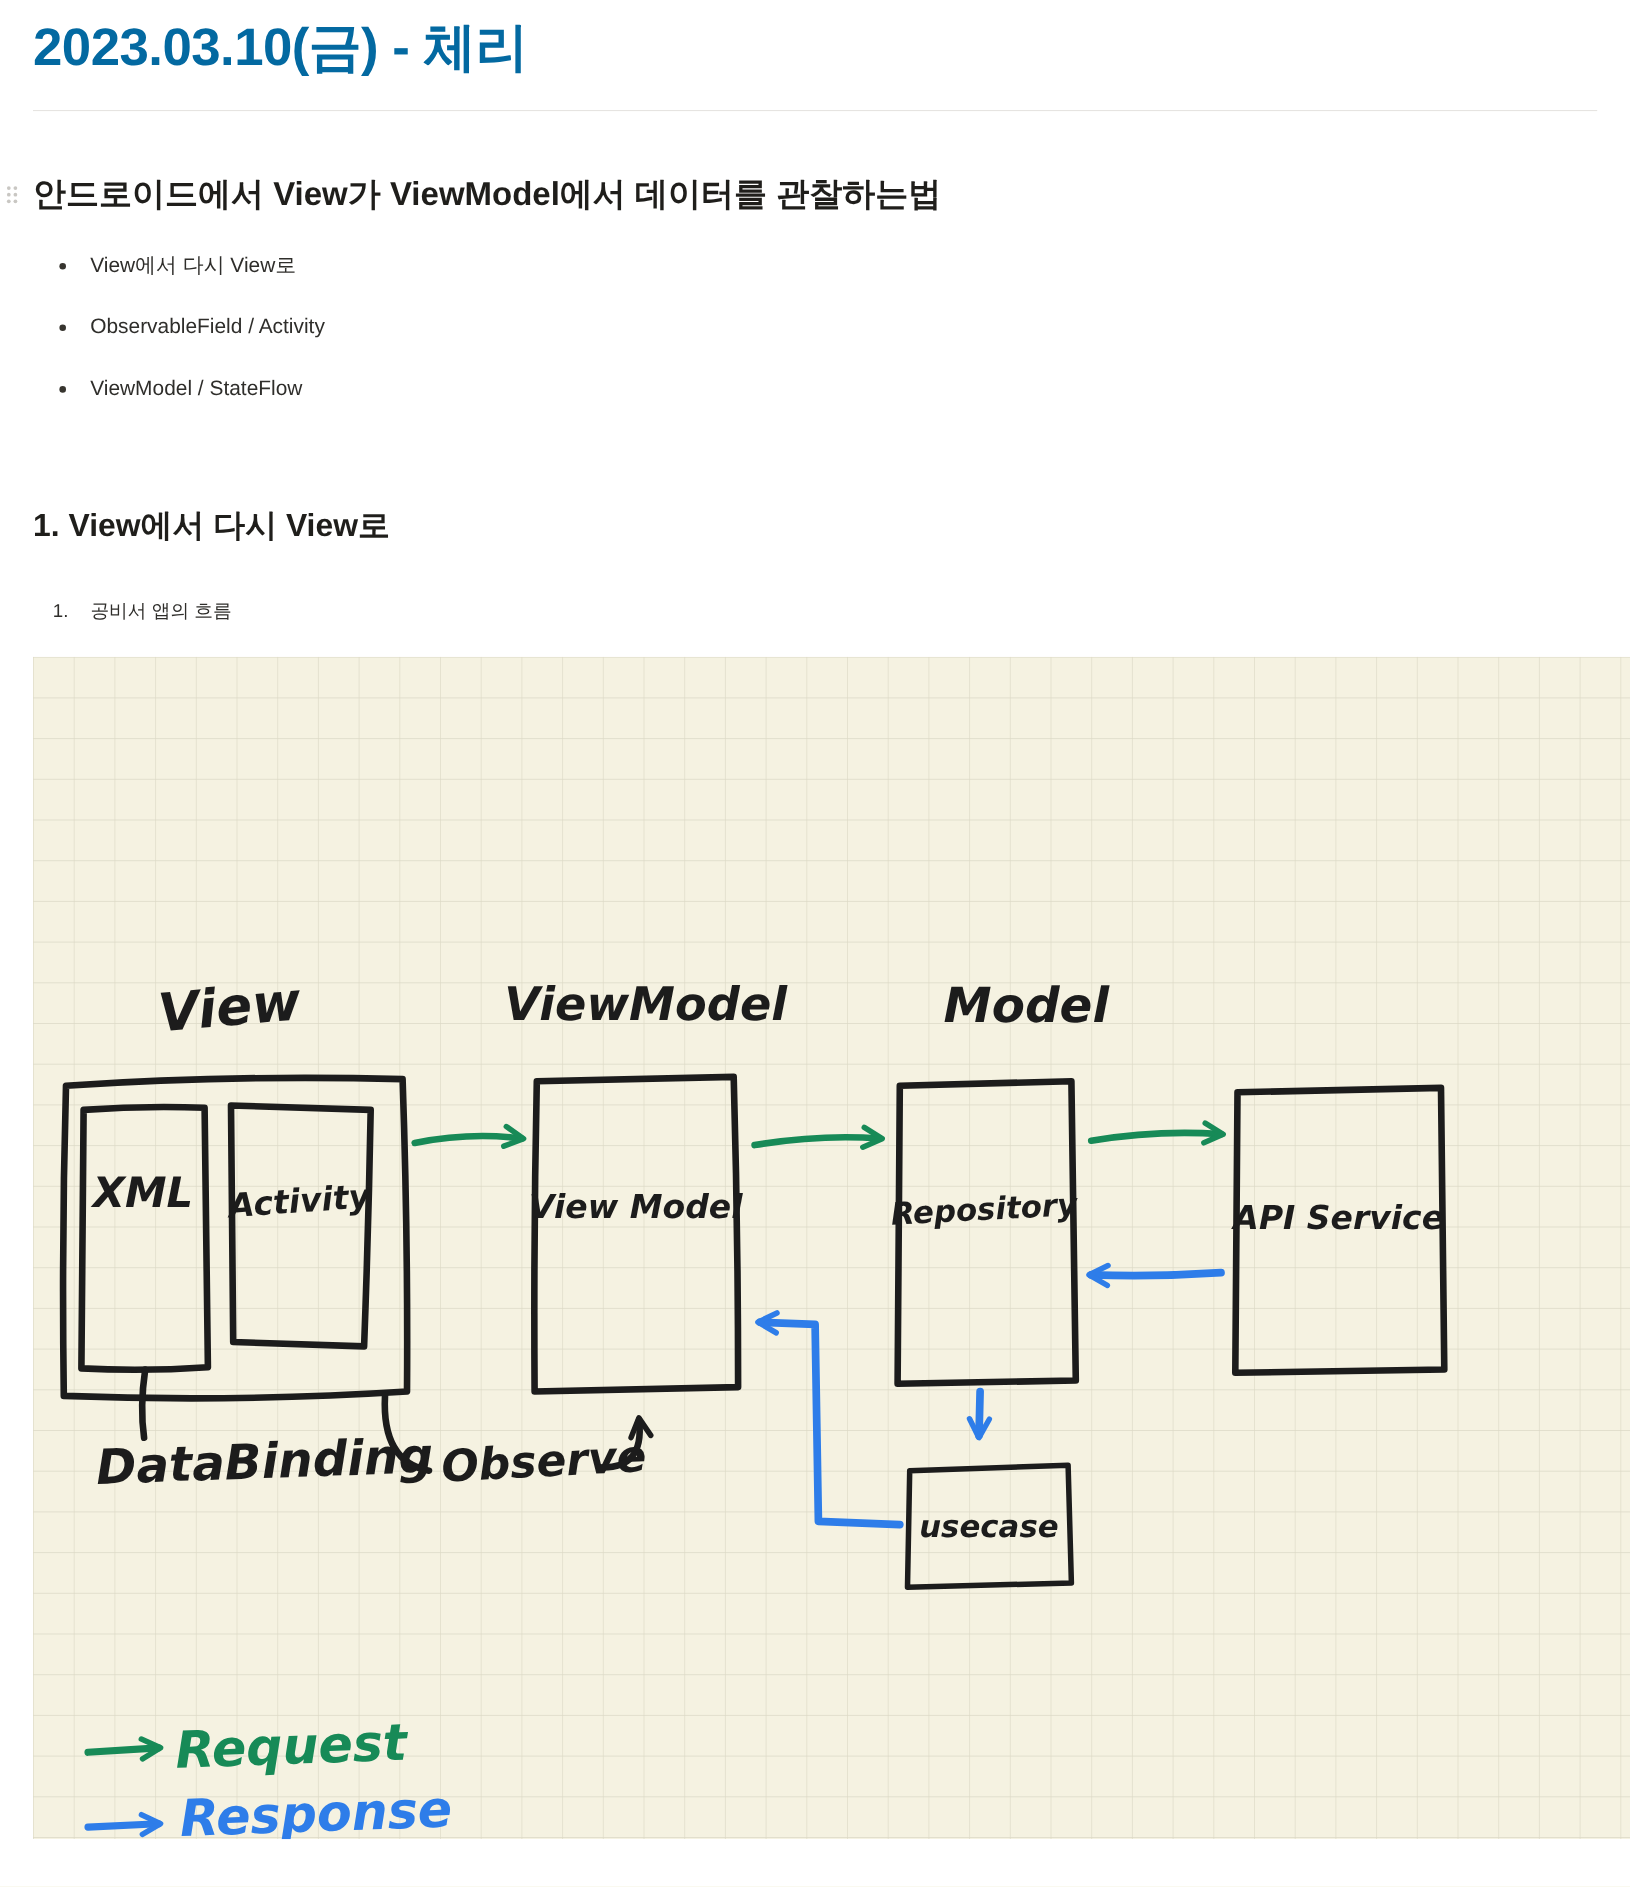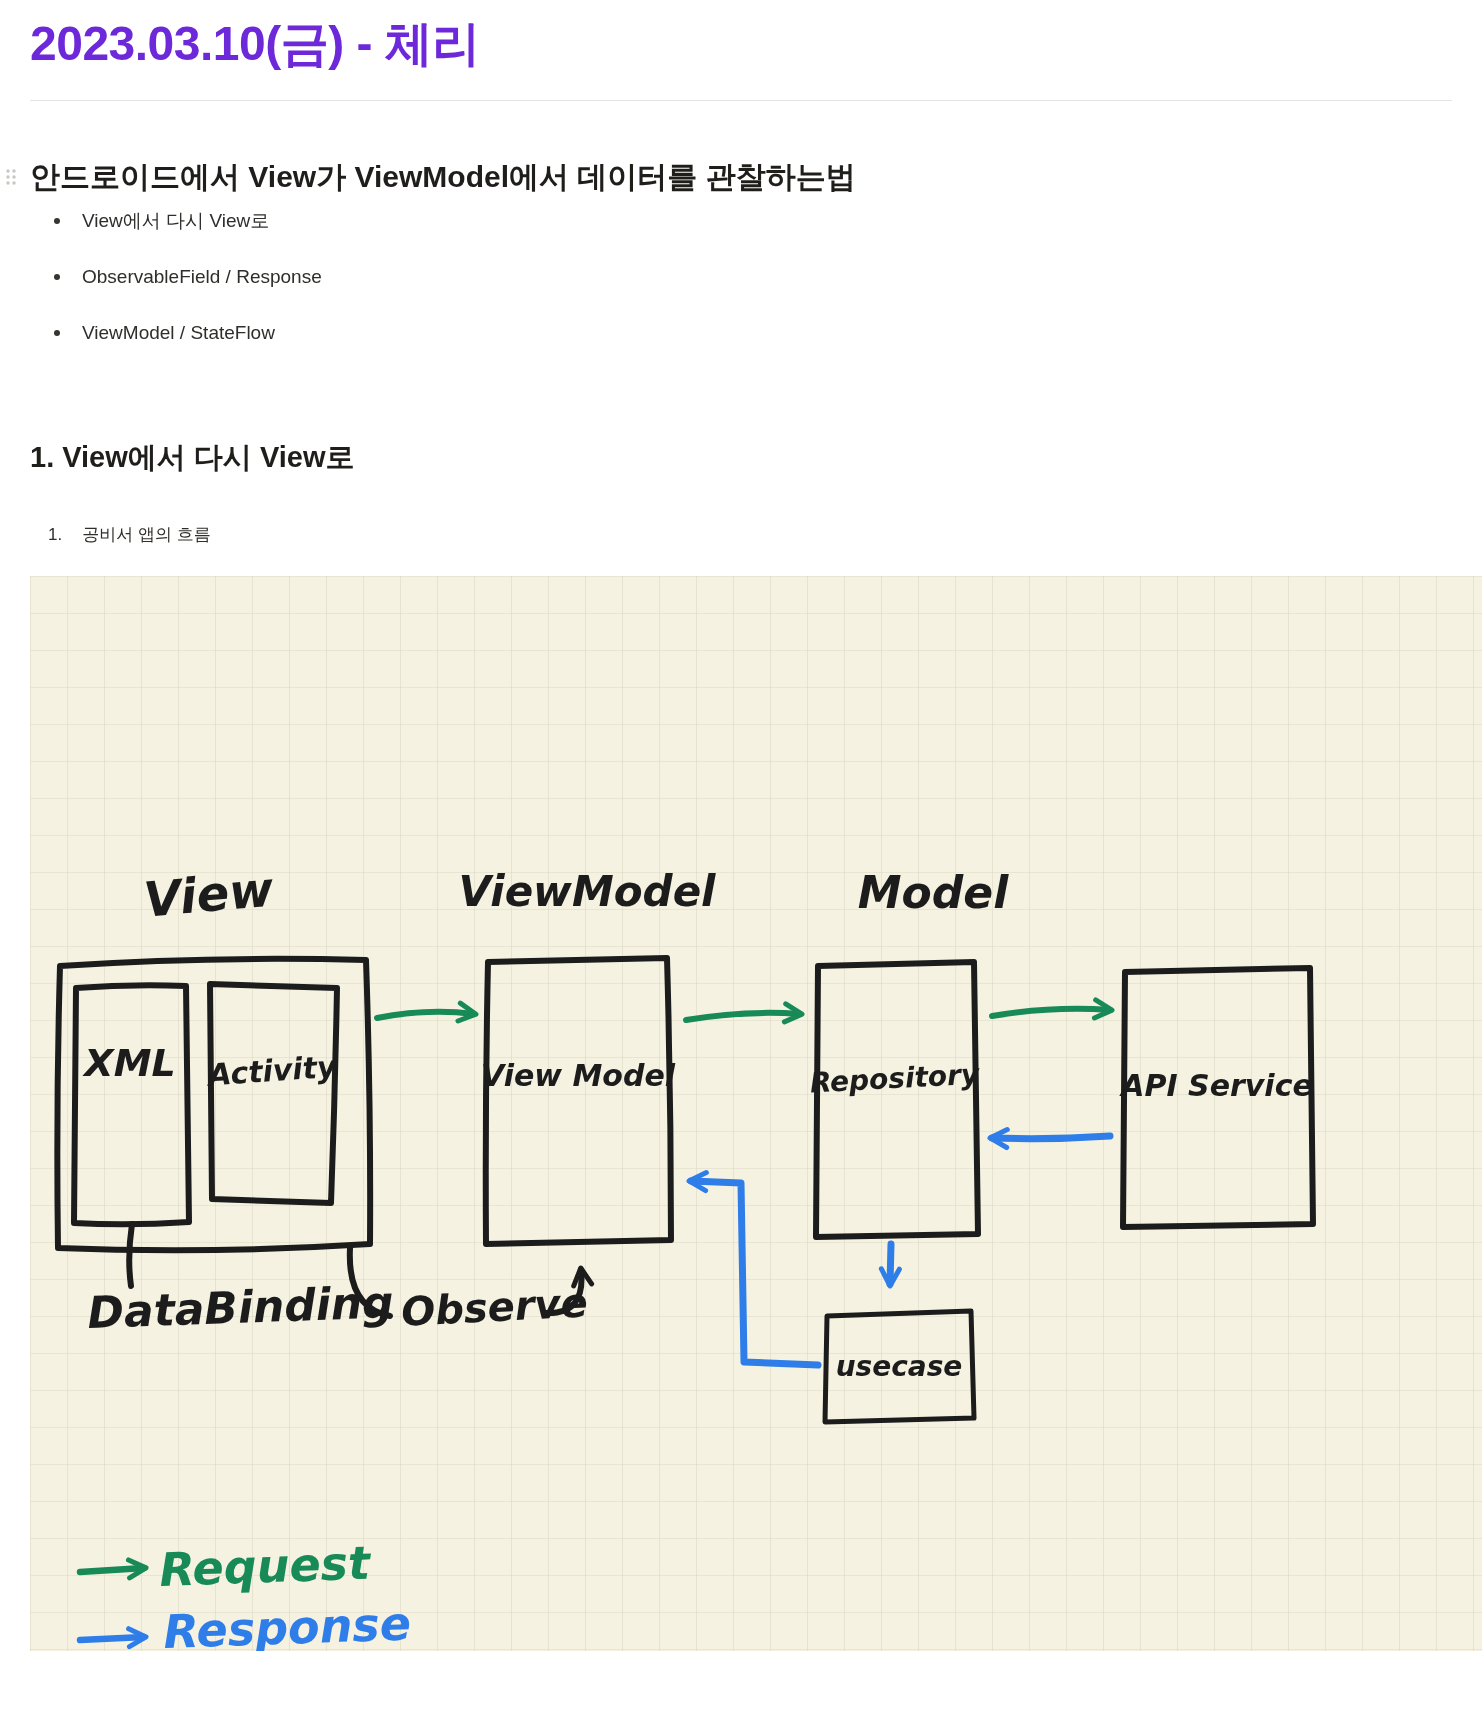--- a/index.html
+++ b/index.html
@@ -11,21 +11,21 @@
     font-family: "Liberation Sans", "DejaVu Sans", sans-serif;
   }
   .page { padding-left: 30px; }
 
   .page-title {
     font-size: 48px;
     font-weight: 800;
     letter-spacing: -0.5px;
     line-height: 60px;
     margin: 14px 30px 26px 0;
-    color: #6d28d9;
+    color: #0369a1;
   }
   .divider {
     border: none;
     border-top: 1px solid #e6e4e1;
     margin: 0 30px 0 0;
   }
 
   .h2-row {
     position: relative;
     display: flex;
@@ -44,21 +44,21 @@
   .section-heading {
     font-size: 30px;
     font-weight: 700;
     line-height: 40px;
     margin: 0;
     color: #1f1e1b;
   }
 
   .bullets {
     list-style: none;
-    margin: 11px 0 0 24px;
+    margin: 32px 0 0 24px;
     padding: 0;
     text-align: right;
   }
   .bullets li {
     display: flex;
     align-items: center;
     font-size: 19px;
     line-height: 26px;
     margin-bottom: 30px;
     color: #2f2e2b;
@@ -137,21 +137,21 @@
     <h2 class="section-heading">안드로이드에서 View가 ViewModel에서 데이터를 관찰하는법</h2>
   </div>
 
   <ul class="bullets">
     <li>
       <span class="bullet-dot"></span>
       <span>View에서 다시 View로</span>
     </li>
     <li>
       <span class="bullet-dot"></span>
-      <span>ObservableField / Response</span>
+      <span>ObservableField / Activity</span>
     </li>
     <li>
       <span class="bullet-dot"></span>
       <span>ViewModel / StateFlow</span>
     </li>
   </ul>
 
   <h3 class="subsection-heading">1. View에서 다시 View로</h3>
 
   <div class="numbered">

